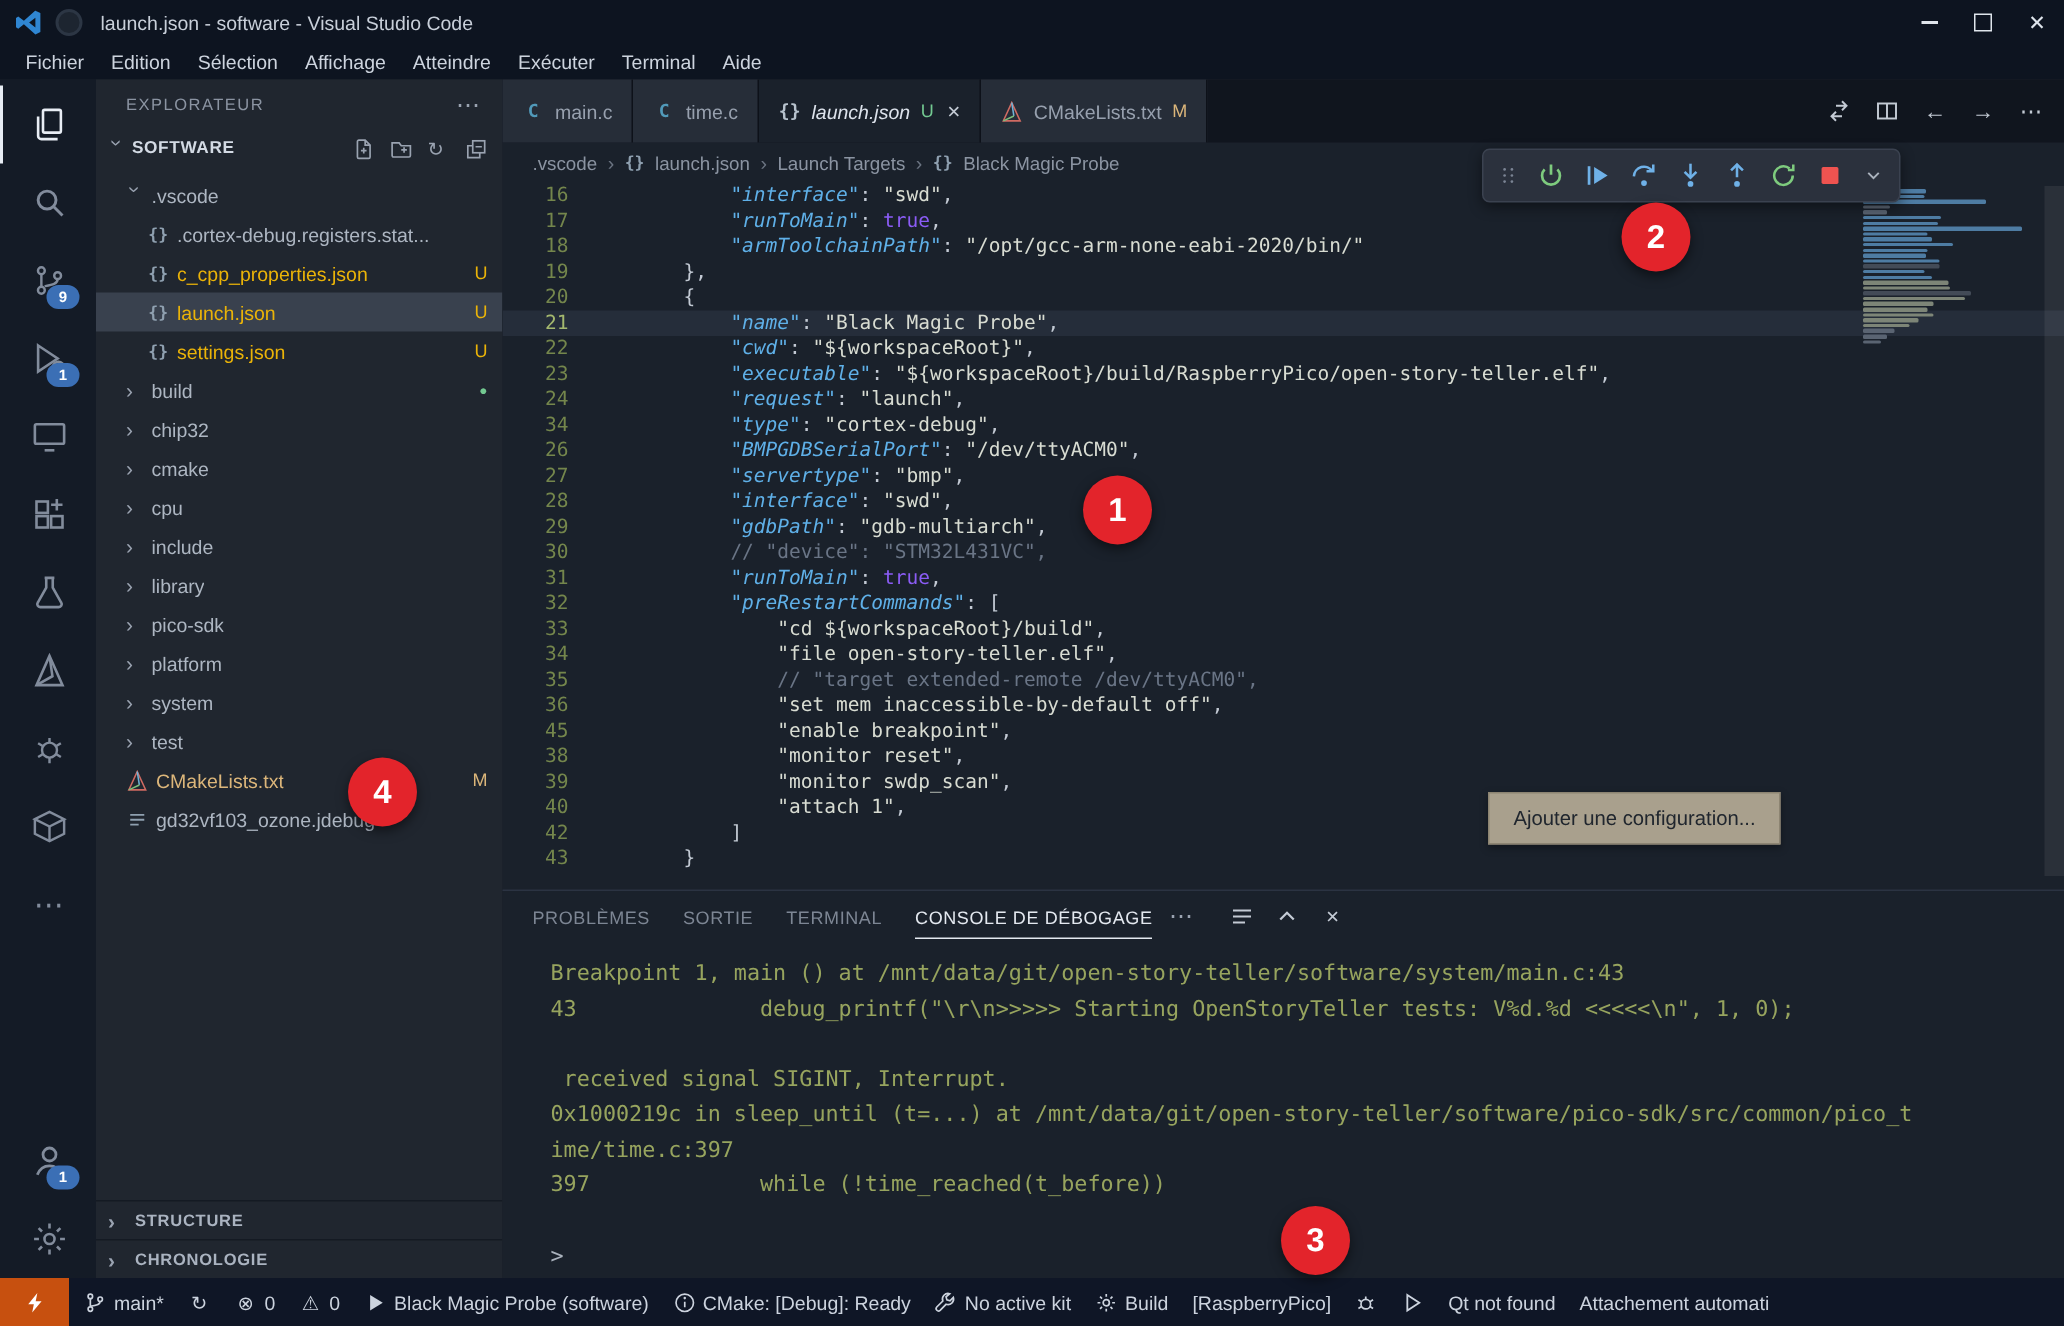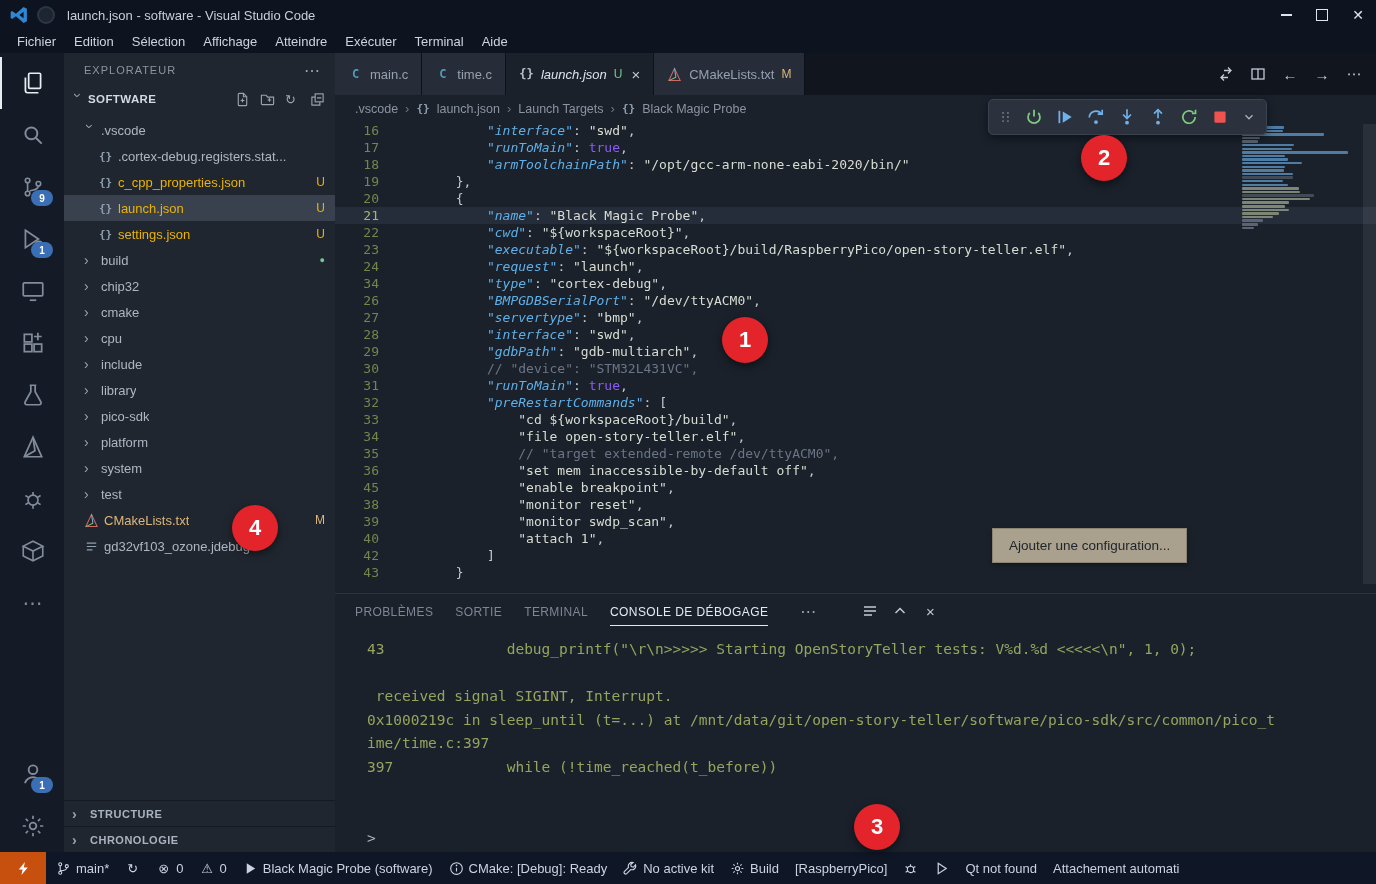--- a/index.html
+++ b/index.html
@@ -104,21 +104,21 @@
   .dbg-power,.dbg-restart{color:#7ecb7e;}
   .dbg-continue,.dbg-step-over,.dbg-step-into,.dbg-step-out{color:#6fb1e8;}
   .dbg-stop{color:#ef5350;}
   .dbg-chevron{color:#aab2bd;width:14px !important;}
 
   .config-btn{position:absolute;top:475px;left:657px;height:33px;padding:0 16px;background:#a9a08d;color:#20262e;
     font-size:13.5px;display:flex;align-items:center;border:1px solid #8c8472;box-shadow:0 2px 5px rgba(0,0,0,.35);z-index:20;}
 
   
   .panel{height:258px;flex:none;border-top:1px solid #2b3342;display:flex;flex-direction:column;background:#1a212b;}
-  .panel-header{height:34px;flex:none;display:flex;align-items:center;padding:0 12px 0 20px;gap:32px;}
+  .panel-header{height:34px;flex:none;display:flex;align-items:center;padding:0 12px 0 20px;gap:11px;}
   .panel-tab{font-size:12px;letter-spacing:.4px;color:#7d8694;padding:8px 0 6px;border-bottom:1px solid transparent;}
   .panel-tab.active{color:#e4e9f0;border-bottom:1px solid #e4e9f0;}
   .panel-more{color:#9aa3b1;font-size:16px;}
   .filter-input{margin-left:auto;width:352px;height:25px;background:#242b36;border:1px solid #2f3temp;border:1px solid #2f3745;color:#cfd6df;
     font-size:12.5px;padding:0 8px;font-family:"Liberation Sans",sans-serif;outline:none;}
   .filter-input::placeholder{color:#8b94a2;}
   .panel-actions{display:flex;align-items:center;gap:14px;margin-left:14px;color:#c3cad4;}
   .panel-actions .icon{width:16px;height:16px;font-size:15px;display:flex;align-items:center;justify-content:center;}
   .console{flex:1;overflow:hidden;padding:10px 0 0 32px;font-family:"DejaVu Sans Mono",monospace;font-size:14.5px;line-height:23.5px;color:#97a45e;
     display:flex;flex-direction:column;}
@@ -694,20 +694,21 @@
               </span>
               <span class="icon ">
                 <svg viewBox="0 0 16 16" fill="none" stroke="currentColor" stroke-width="1.5">
                   <path d="M3.5 10l4.5-4.5L12.5 10"></path>
                 </svg>
               </span>
               <span class="icon txt">×</span>
             </span>
         </div>
         <div class="console" id="console">
+        <div class="console-line">Breakpoint 1, main () at /mnt/data/git/open-story-teller/software/system/main.c:43</div>
             <div class="console-line">43              debug_printf("\r\n&gt;&gt;&gt;&gt;&gt; Starting OpenStoryTeller tests: V%d.%d &lt;&lt;&lt;&lt;&lt;\n", 1, 0);</div>
             <div class="console-line">&nbsp;</div>
             <div class="console-line"> received signal SIGINT, Interrupt.</div>
             <div class="console-line">0x1000219c in sleep_until (t=...) at /mnt/data/git/open-story-teller/software/pico-sdk/src/common/pico_t</div>
             <div class="console-line">ime/time.c:397</div>
             <div class="console-line">397             while (!time_reached(t_before))</div>
             <div class="console-prompt">&gt;</div>
           </div>
       </div>
     </div>

